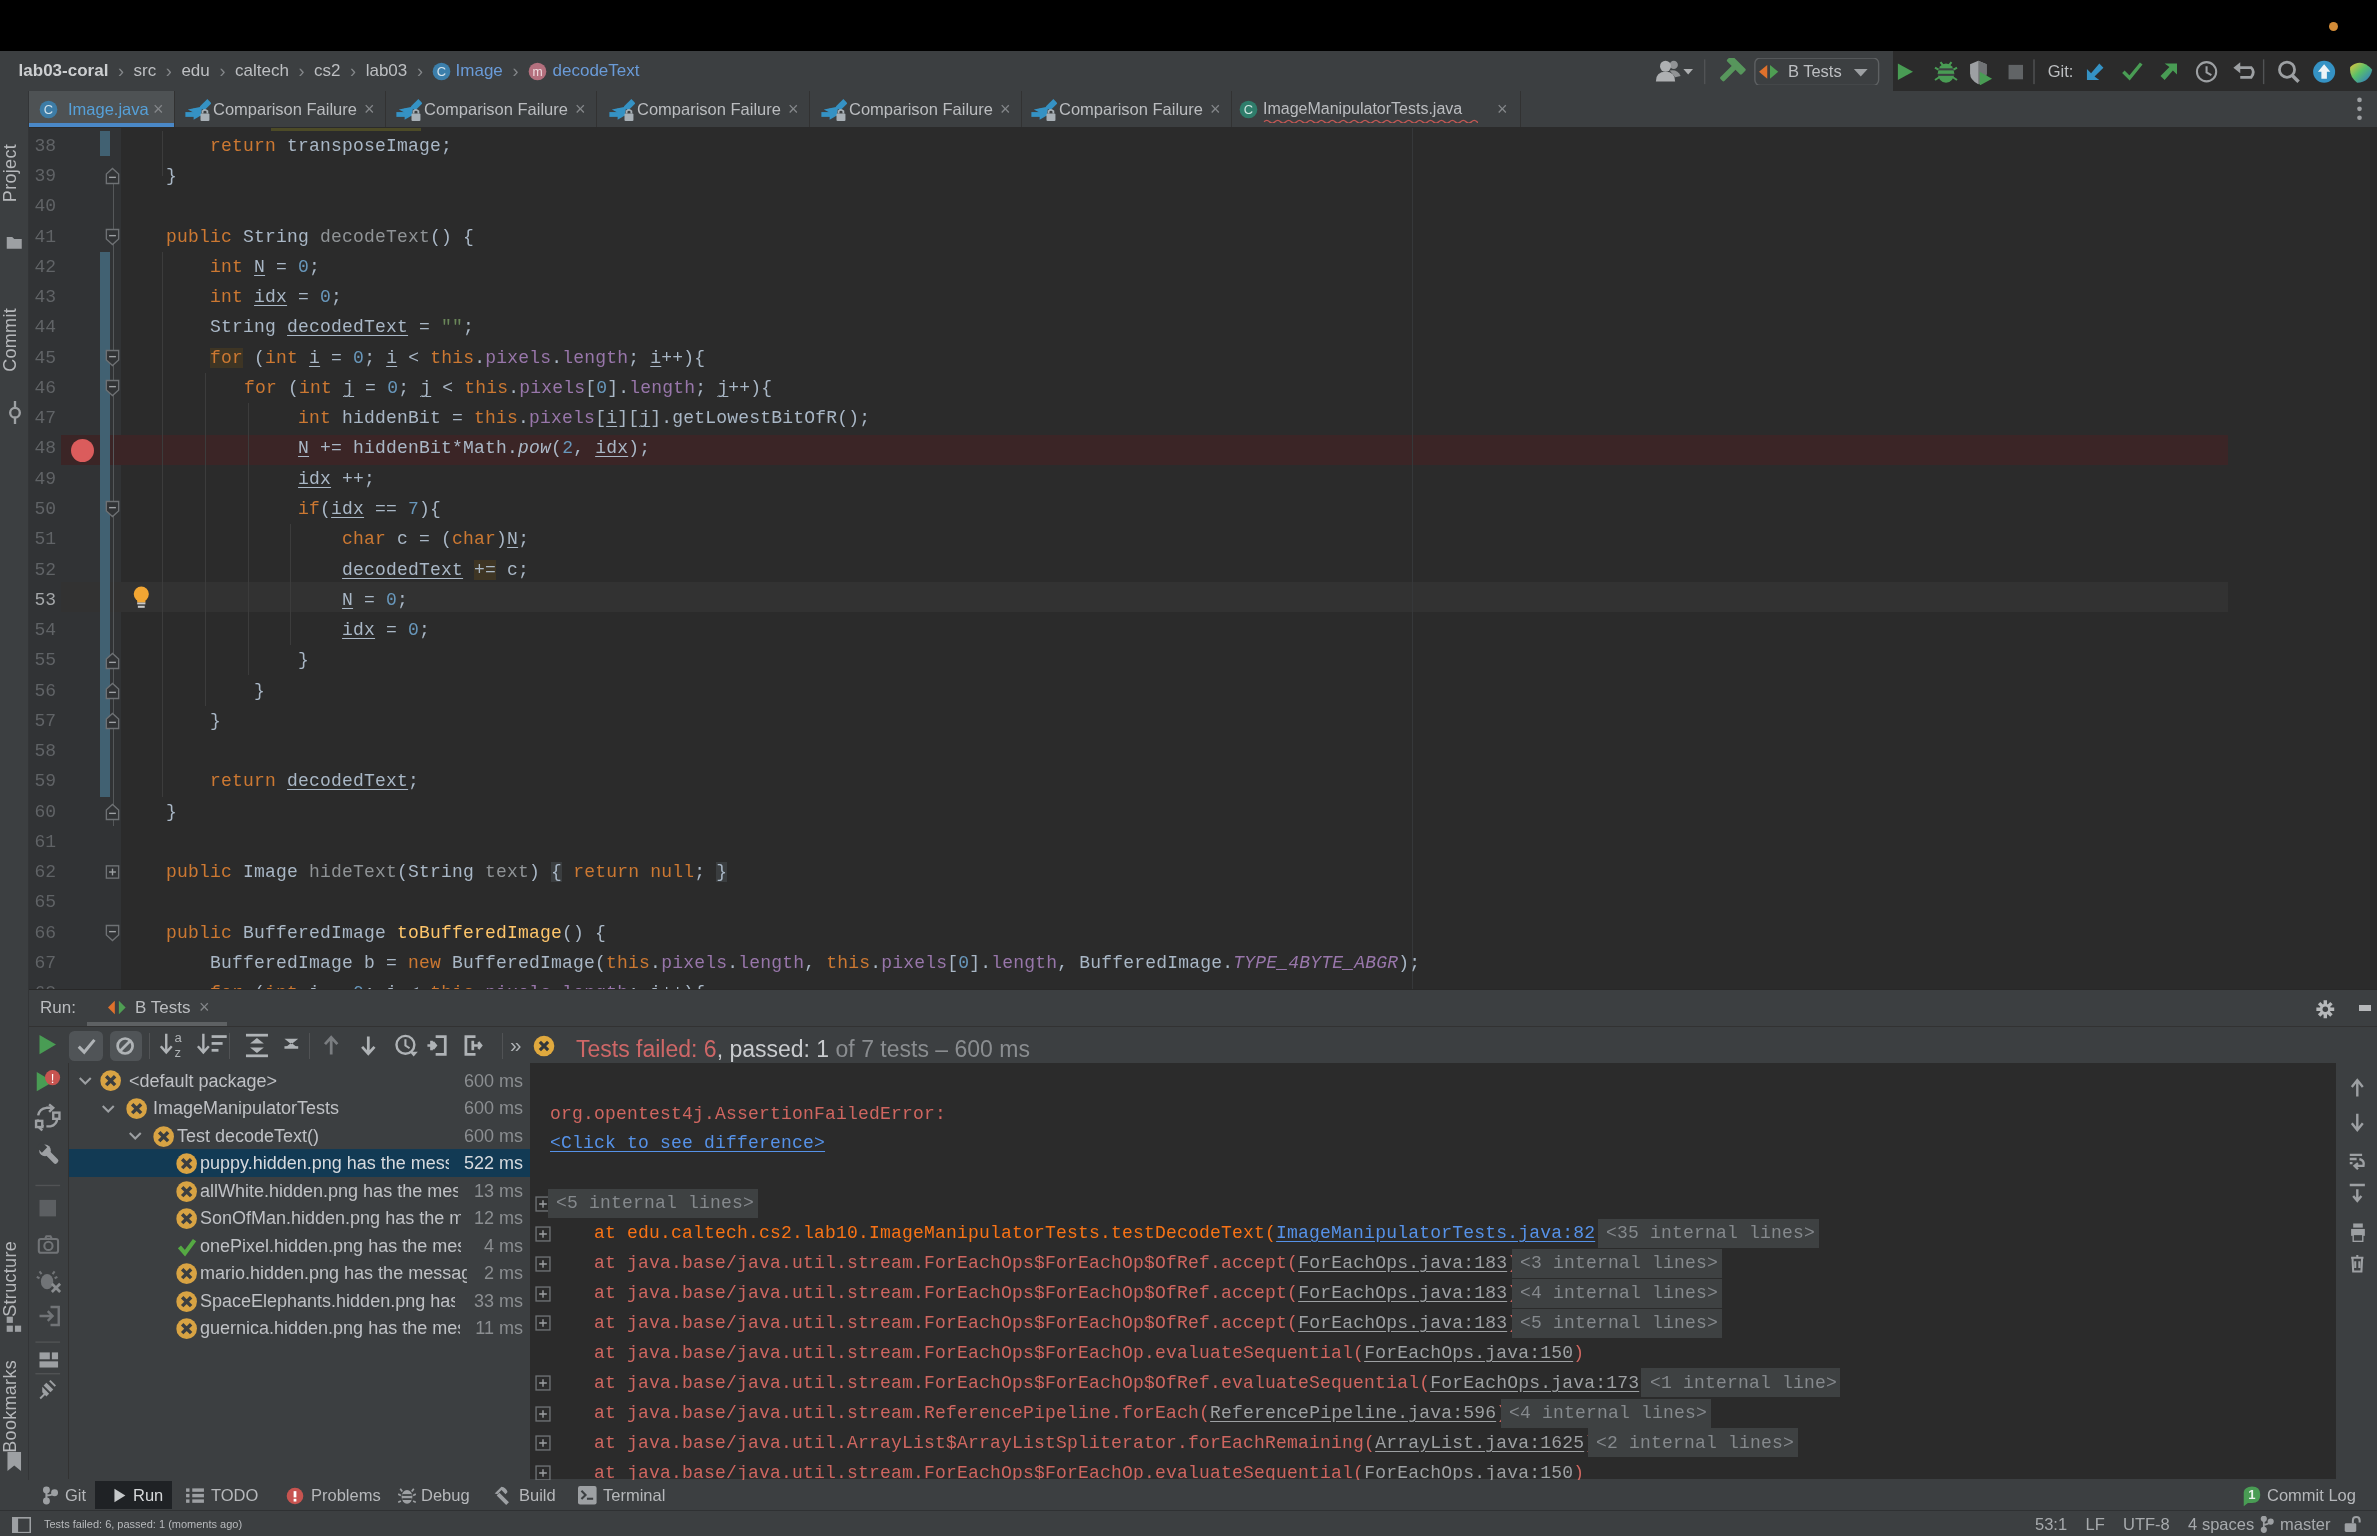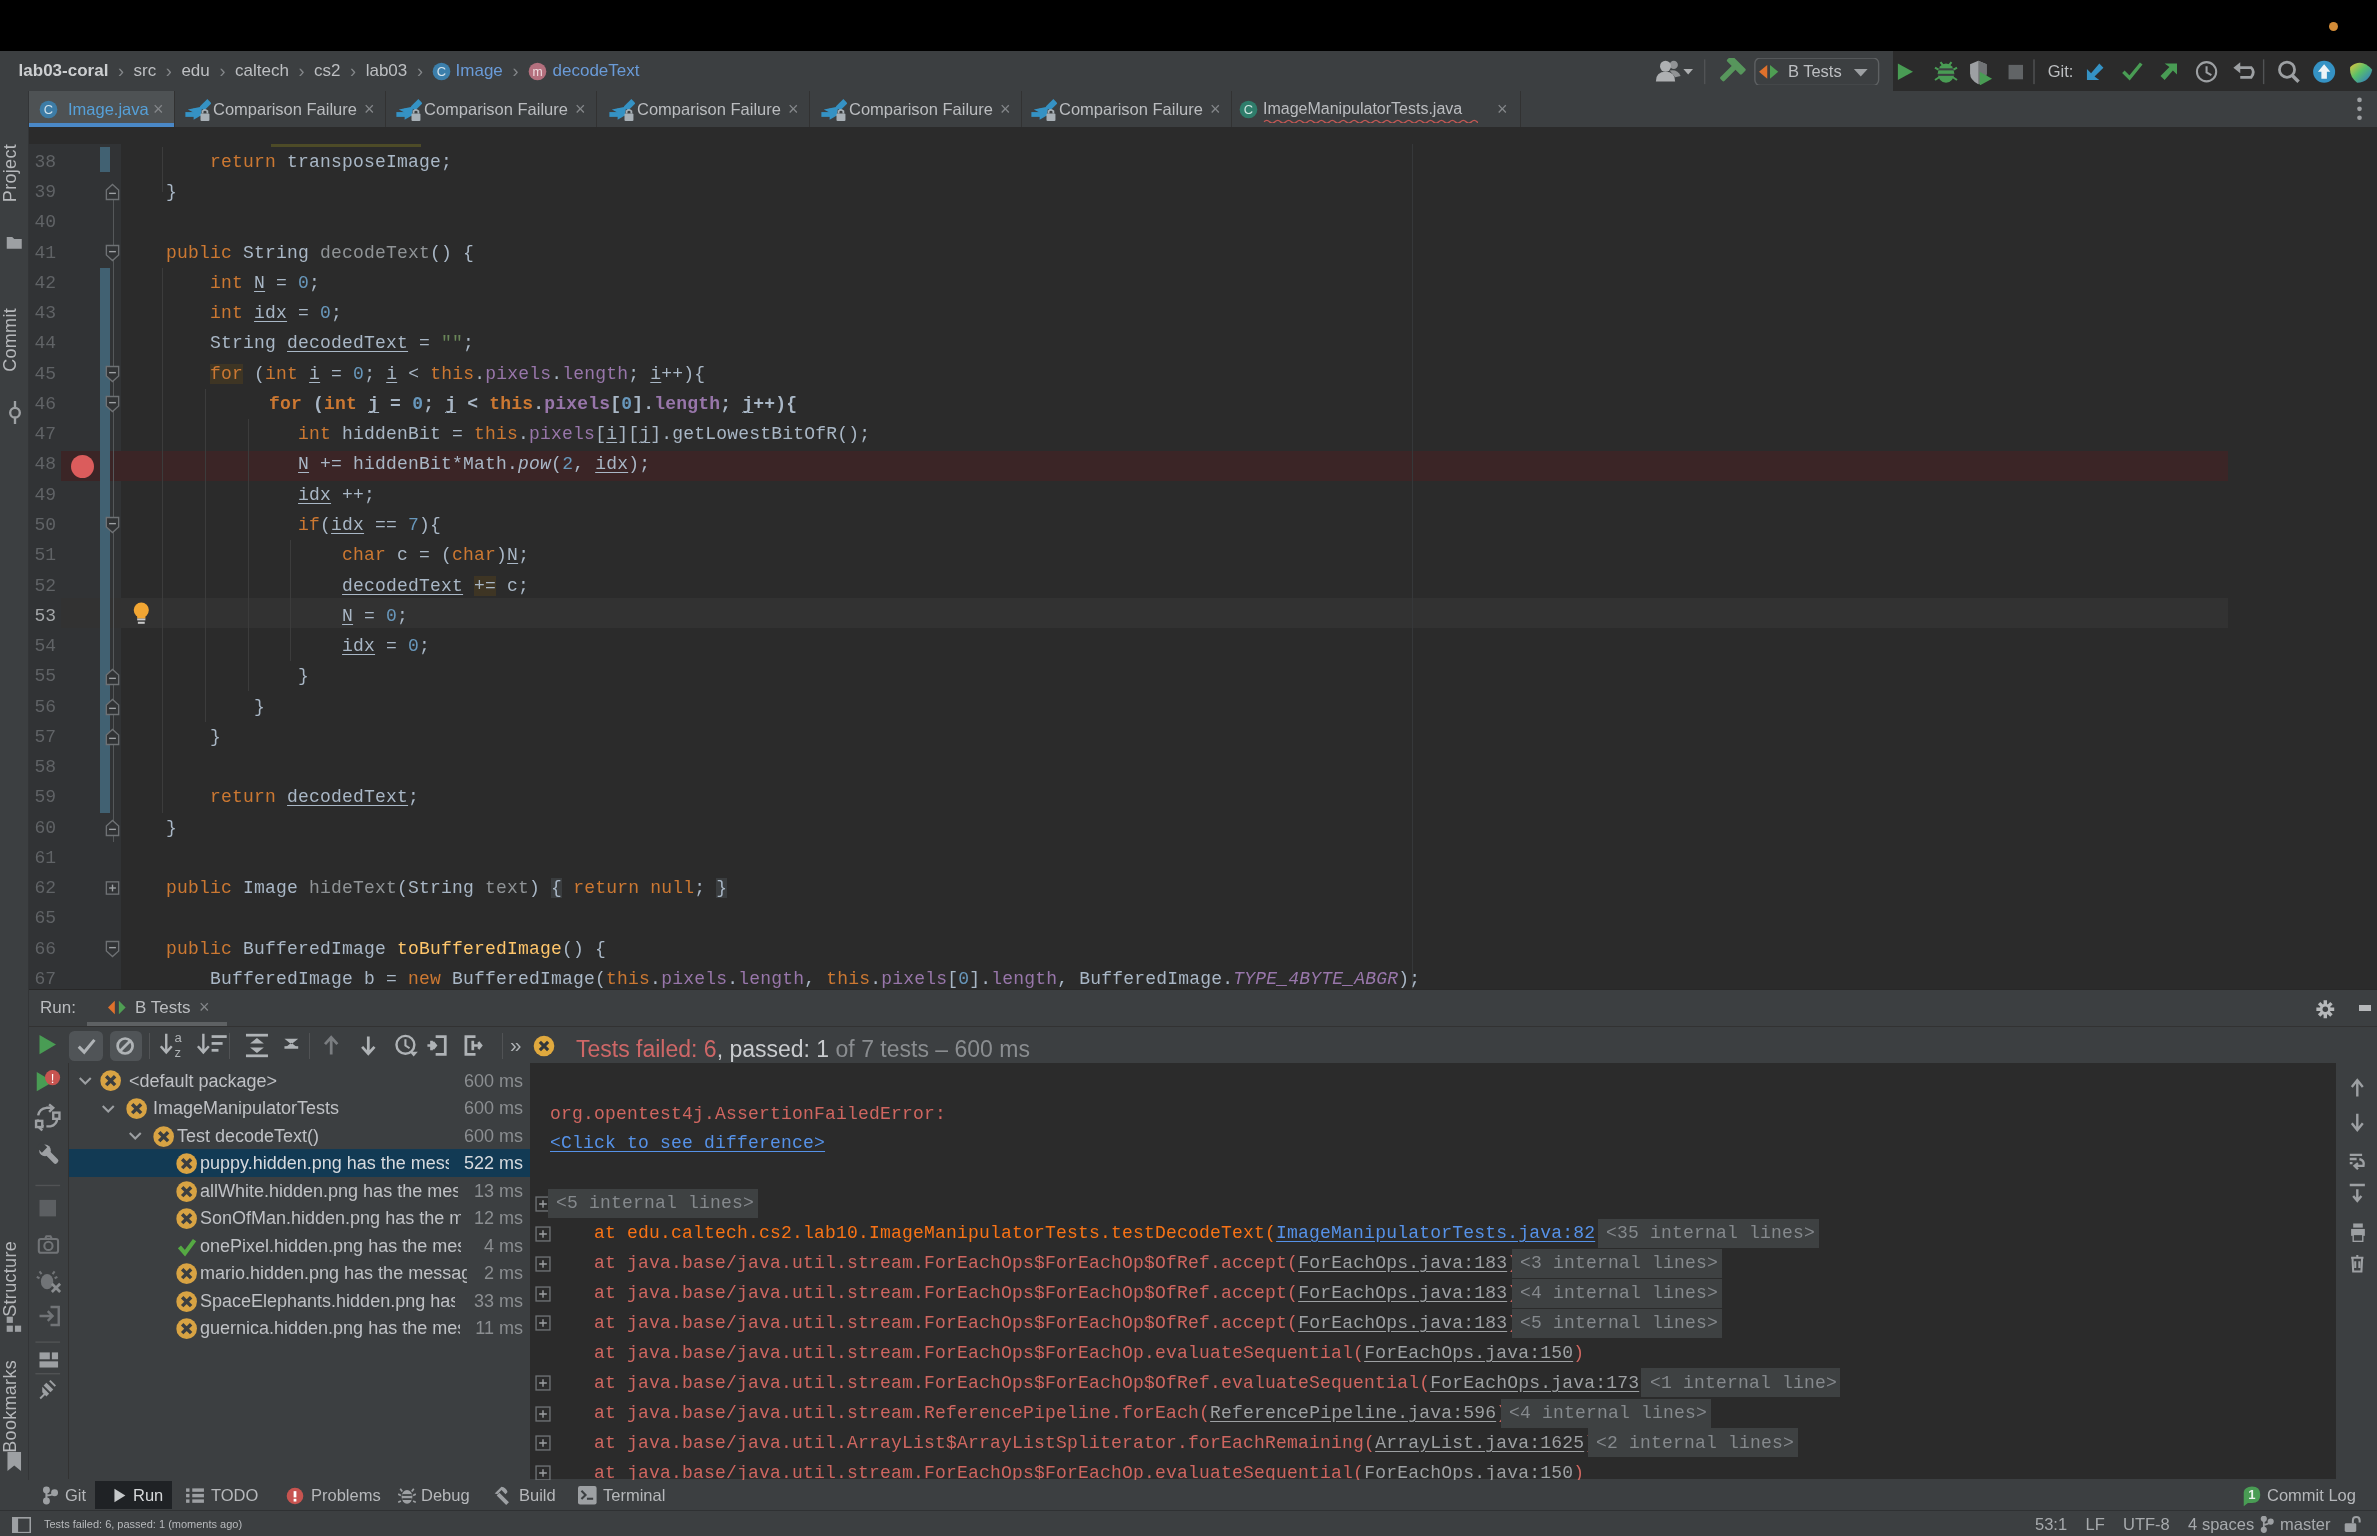--- a/index.html
+++ b/index.html
@@ -234,21 +234,21 @@
 
     <div class="abs" style="left:2354px;top:4.1px;width:11px;height:29px;">
       <svg width="11" height="29" viewBox="0 0 16 42">
         <circle cx="8" cy="7" r="3.4" fill="#9da0a3"></circle>
           <circle cx="8" cy="20" r="3.4" fill="#9da0a3"></circle>
           <circle cx="8" cy="33" r="3.4" fill="#9da0a3"></circle>
       </svg>
     </div>
   </div>
 
-  <div class="abs" id="editor" style="left:0;top:128px;width:2228px;height:861px;background:#2b2b2b;overflow:hidden;margin-top:16px;">
+  <div class="abs" id="editor" style="left:0;top:128px;width:2228px;height:861px;background:#2b2b2b;overflow:hidden;">
 
     <div class="abs" style="left:0;top:0;width:121px;height:861px;background:#313335;"></div>
 
     <div class="abs" style="left:271px;top:0;width:150px;height:2.8px;background:#4d4b27;"></div>
 
     <div class="abs" style="left:61px;top:454px;width:2317px;height:30px;background:#323232;"></div>
 
     <div class="abs" style="left:61px;top:307px;width:2317px;height:30px;background:#3b2526;"></div>
 
     <div class="abs" style="left:100px;top:2.8px;width:10.3px;height:25.5px;background:#416172;"></div>
@@ -297,21 +297,21 @@
     </div>
 
     <div id="code">
       <div class="abs mono cl" style="left:122px;top:2.8px;color:#a9b7c6;">        <span class="o">return</span> transposeImage;</div>
       <div class="abs mono cl" style="left:122px;top:33px;color:#a9b7c6;">    }</div>
       <div class="abs mono cl" style="left:122px;top:94px;color:#a9b7c6;">    <span class="o">public</span> String <span class="gm">decodeText</span>() {</div>
       <div class="abs mono cl" style="left:122px;top:124px;color:#a9b7c6;">        <span class="o">int</span> <span class="u">N</span> = <span class="n">0</span>;</div>
       <div class="abs mono cl" style="left:122px;top:154px;color:#a9b7c6;">        <span class="o">int</span> <span class="u">idx</span> = <span class="n">0</span>;</div>
       <div class="abs mono cl" style="left:122px;top:184px;color:#a9b7c6;">        String <span class="u">decodedText</span> = <span class="s">""</span>;</div>
       <div class="abs mono cl" style="left:122px;top:215px;color:#a9b7c6;">        <span class="kwbox o">for</span> (<span class="o">int</span> <span class="u">i</span> = <span class="n">0</span>; <span class="u">i</span> &lt; <span class="o">this</span>.<span class="p">pixels</span>.<span class="p">length</span>; <span class="u">i</span>++){</div>
-      <div class="abs mono cl" style="left:137px;top:245px;color:#a9b7c6;font-weight:bold;">            <span class="o">for</span> (<span class="o">int</span> <span class="u">j</span> = <span class="n">0</span>; <span class="u">j</span> &lt; <span class="o">this</span>.<span class="p">pixels</span>[<span class="n">0</span>].<span class="p">length</span>; <span class="u">j</span>++){</div>
+      <div class="abs mono cl" style="left:112px;top:245px;color:#a9b7c6;">            <span class="o">for</span> (<span class="o">int</span> <span class="u">j</span> = <span class="n">0</span>; <span class="u">j</span> &lt; <span class="o">this</span>.<span class="p">pixels</span>[<span class="n">0</span>].<span class="p">length</span>; <span class="u">j</span>++){</div>
       <div class="abs mono cl" style="left:122px;top:275px;color:#a9b7c6;">                <span class="o">int</span> hiddenBit = <span class="o">this</span>.<span class="p">pixels</span>[<span class="u">i</span>][<span class="u">j</span>].getLowestBitOfR();</div>
       <div class="abs mono cl" style="left:122px;top:305px;color:#a9b7c6;">                <span class="u">N</span> += hiddenBit*Math.<span class="it">pow</span>(<span class="n">2</span>, <span class="u">idx</span>);</div>
       <div class="abs mono cl" style="left:122px;top:336px;color:#a9b7c6;">                <span class="u">idx</span> ++;</div>
       <div class="abs mono cl" style="left:122px;top:366px;color:#a9b7c6;">                <span class="o">if</span>(<span class="u">idx</span> == <span class="n">7</span>){</div>
       <div class="abs mono cl" style="left:122px;top:396px;color:#a9b7c6;">                    <span class="o">char</span> c = (<span class="o">char</span>)<span class="u">N</span>;</div>
       <div class="abs mono cl" style="left:122px;top:427px;color:#a9b7c6;">                    <span class="u">decodedText</span> <span class="kwbox">+=</span> c;</div>
       <div class="abs mono cl" style="left:122px;top:457px;color:#a9b7c6;">                    <span class="u">N</span> = <span class="n">0</span>;</div>
       <div class="abs mono cl" style="left:122px;top:487px;color:#a9b7c6;">                    <span class="u">idx</span> = <span class="n">0</span>;</div>
       <div class="abs mono cl" style="left:122px;top:517px;color:#a9b7c6;">                }</div>
       <div class="abs mono cl" style="left:122px;top:548px;color:#a9b7c6;">            }</div>

